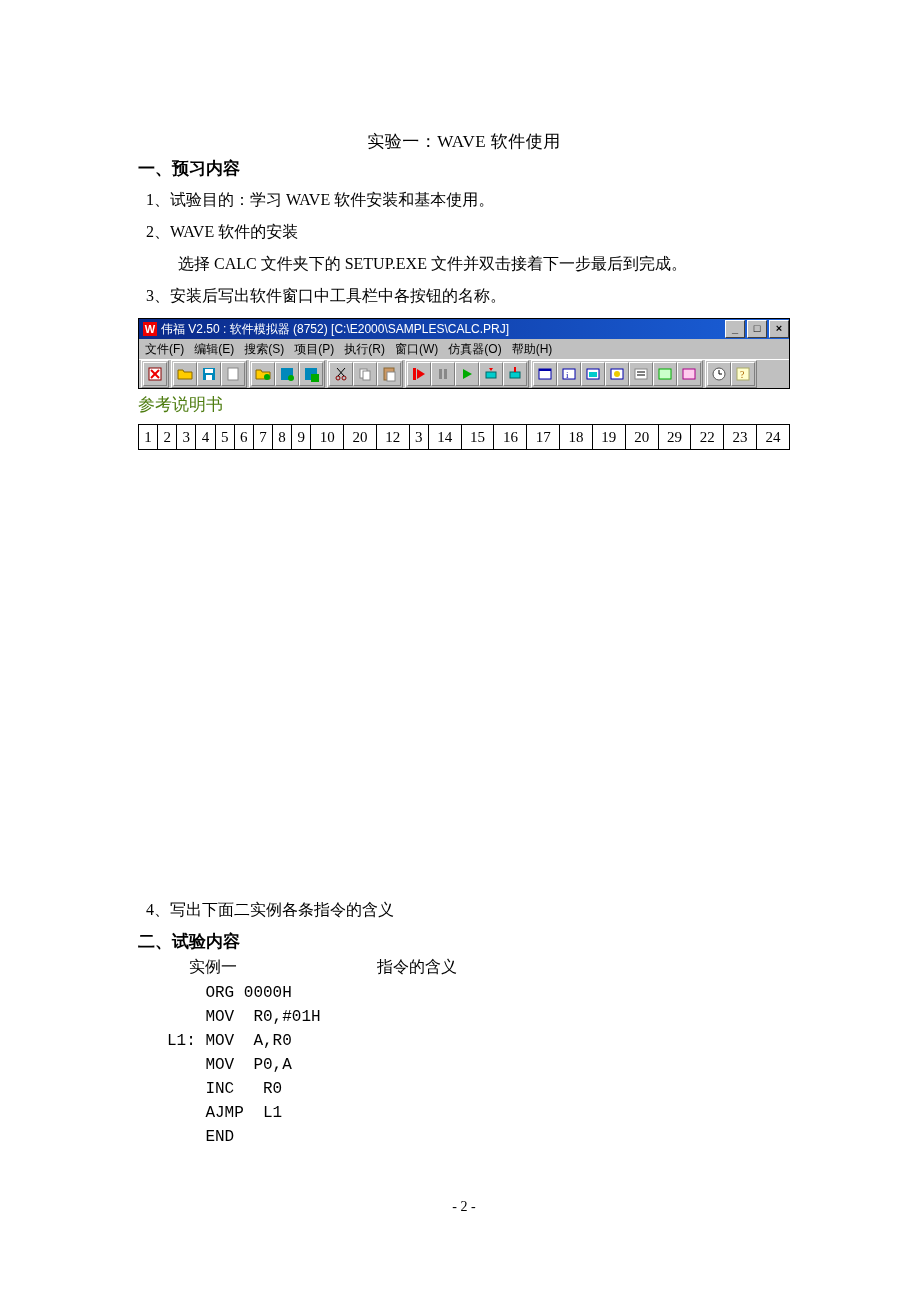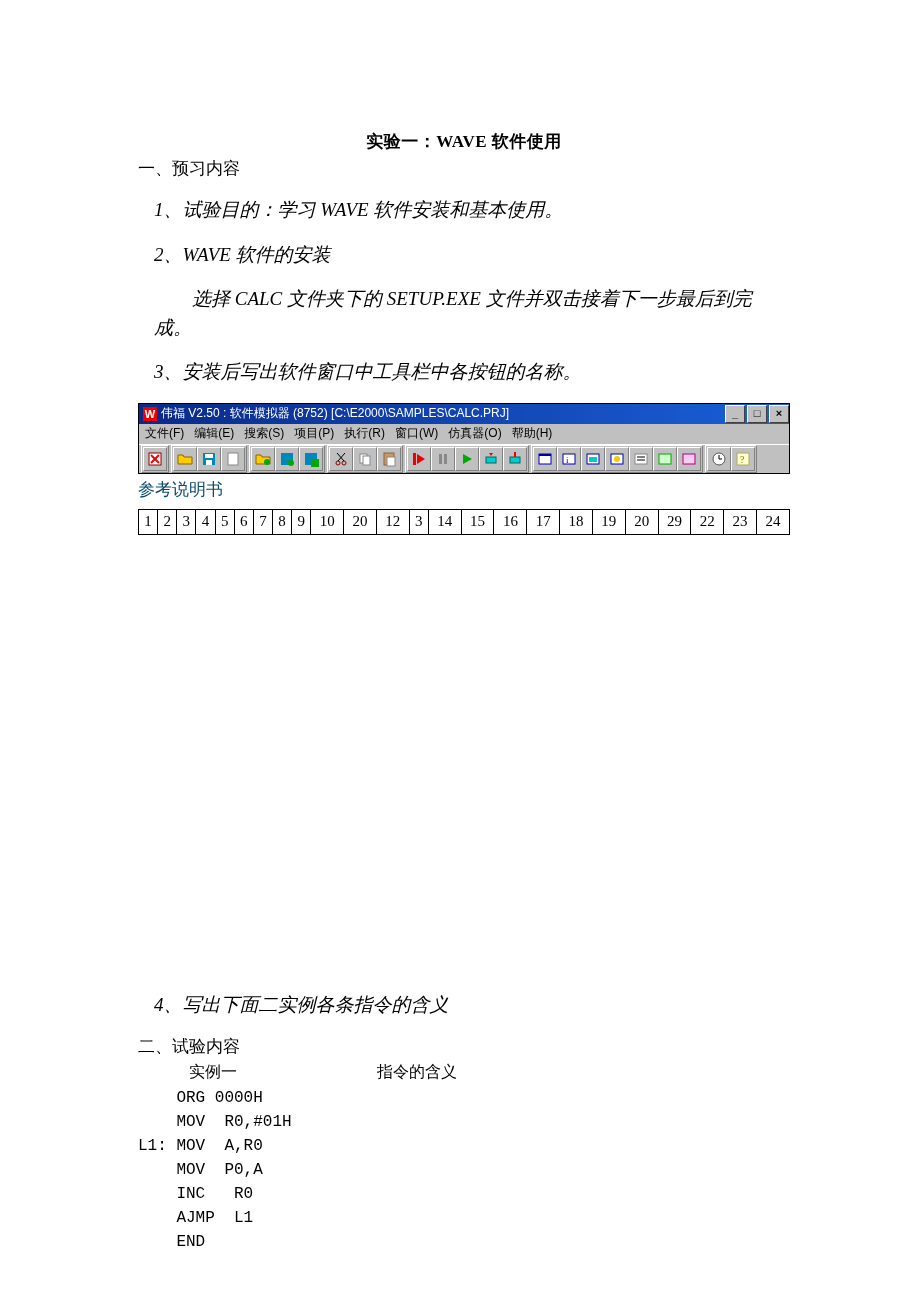--- a/index.html
+++ b/index.html
@@ -9,34 +9,33 @@
     width: 920px;
     font-family: "SimSun", "宋体", serif;
     font-size: 16px;
     color: #000;
   }
   .page {
     padding: 130px 130px 40px 138px;
   }
   .title {
     text-align: center;
+    font-weight: normal;
+    font-size: 17px;
+    letter-spacing: 0.5px;
+  }
+  .sec-head {
     font-weight: bold;
     font-size: 17px;
-    letter-spacing: 0.5px;
-  }
-  .sec-head {
-    font-weight: normal;
-    font-size: 17px;
     margin: 4px 0;
   }
   .para {
-    font-size: 19px;
+    font-size: 16px;
     line-height: 1.5;
-    margin: 16px;
-    font-style: italic;
+    margin: 8px;
   }
   .indent2 { text-indent: 2em; }
   .app-window {
     margin-top: 10px;
     border: 1px solid #000;
     background: #c0c0c0;
   }
   .titlebar {
     display: flex;
     align-items: center;
@@ -108,40 +107,41 @@
     border-right-color: #808080;
     border-bottom-color: #808080;
     background: #c0c0c0;
     display: flex;
     align-items: center;
     justify-content: center;
   }
   .tbtn svg { width: 16px; height: 16px; }
   .refnote {
     font-size: 17px;
-    color: #0c4a6e;
+    color: #4d7c0f;
     margin: 4px 0 8px 0;
   }
   .numtable {
     width: 100%;
     border-collapse: collapse;
     margin-top: 2px;
   }
   .numtable td {
     border: 1px solid #000;
     text-align: center;
     font-size: 15px;
     height: 22px;
     font-family: "Times New Roman", serif;
   }
   .code {
     font-family: "SimSun", "Courier New", monospace;
     font-size: 16px;
     white-space: pre;
     line-height: 1.5;
+    margin-left: 29px;
   }
   .gap-large { height: 440px; }
   .col2 {
     display: flex;
     gap: 140px;
     margin: 3px;
   }
   .footer {
     text-align: center;
     font-family: "Times New Roman", serif;

